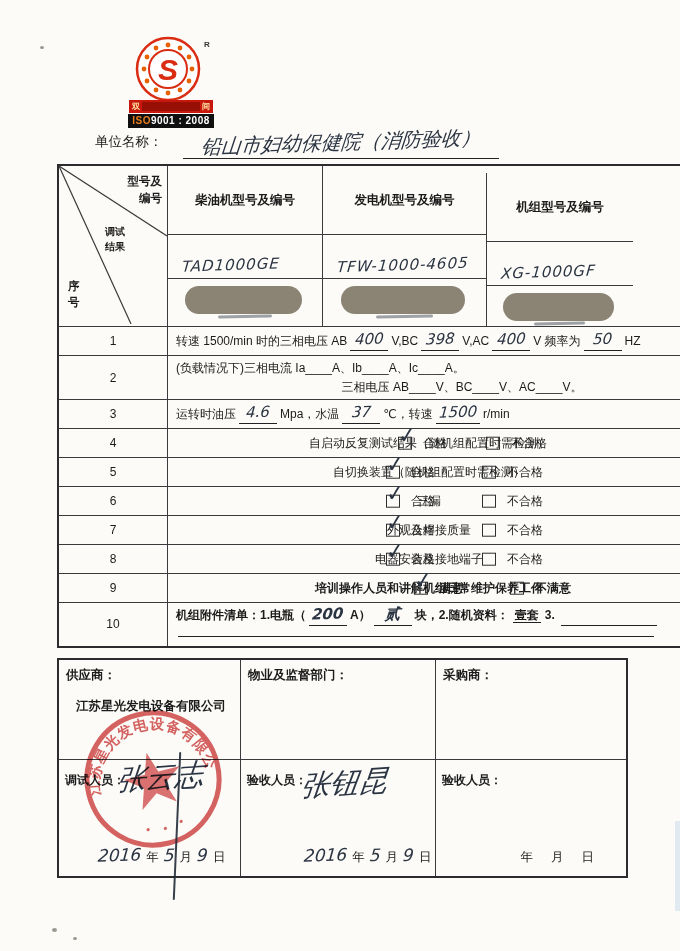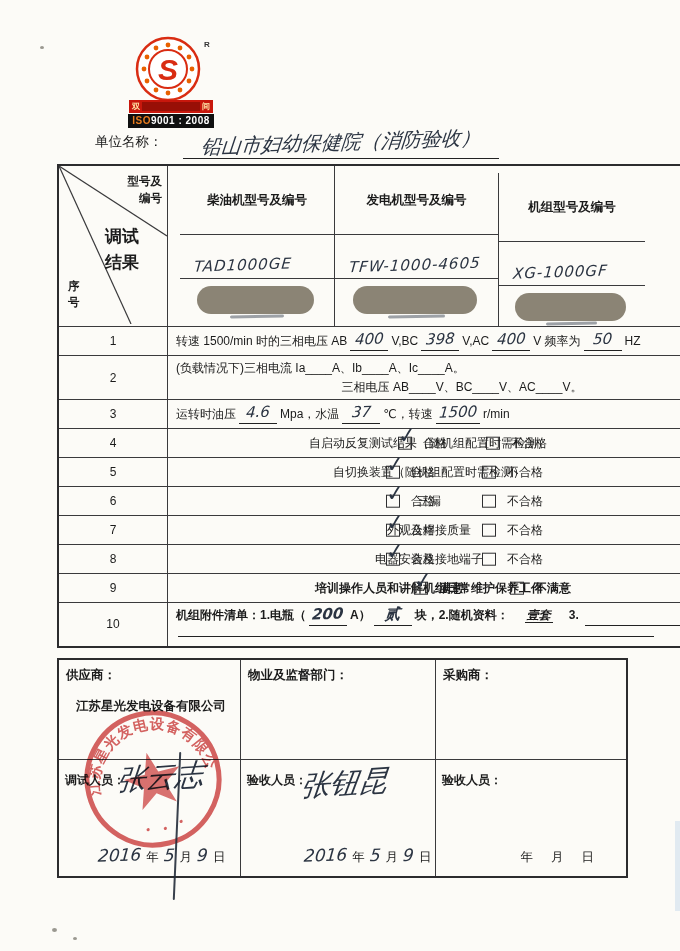--- a/index.html
+++ b/index.html
@@ -25,21 +25,21 @@
              text-align:center;padding-bottom:0px;height:40px;}
   .hand{font-family:"DejaVu Sans",sans-serif;font-style:italic;color:#2b3442;
         display:inline-block;transform:rotate(-2deg) skewX(-7deg);line-height:1.05;}
   .unitblank .hand{font-size:20px;margin-top:14px;}
   
   .tbl{position:absolute;left:57px;top:164px;width:635px;border:2px solid #2c2c2e;box-sizing:border-box;background:transparent;}
   .thead{display:flex;height:160px;border-bottom:1px solid #3a3a3c;}
   .corner{width:108px;position:relative;flex:none;}
   .corner svg{position:absolute;left:0;top:0;}
   .c-top{position:absolute;right:5px;top:7px;width:50px;font-size:11.5px;font-weight:bold;text-align:right;line-height:1.5;}
-  .c-mid{position:absolute;left:46px;top:58px;font-size:17px;font-weight:bold;line-height:1.5;}
+  .c-mid{position:absolute;left:46px;top:58px;font-size:10px;font-weight:bold;line-height:1.5;}
   .c-bot{position:absolute;left:9px;bottom:16px;width:14px;font-size:11.5px;font-weight:bold;line-height:1.4;}
   .hcol{border-left:1px solid #3a3a3c;display:flex;flex-direction:column;}
   .hcol .hlabel{height:68px;display:flex;align-items:center;justify-content:center;
                 font-size:12.5px;font-weight:bold;border-bottom:0;}
   .hcol .hmodel{height:44px;border-top:1px solid #3a3a3c;display:flex;align-items:flex-end;
                 padding:0 0 4px 14px;box-sizing:border-box;}
   .hcol .hmodel .hand{font-size:15px;letter-spacing:1px;}
   .hcol .hserial{flex:1;border-top:1px solid #3a3a3c;position:relative;}
   .redact{position:absolute;left:11%;top:7px;width:76%;height:28px;background:#8b8475;border-radius:14px;}
   .redact::after{content:"";position:absolute;left:28%;bottom:-4px;width:46%;height:3px;
@@ -47,21 +47,21 @@
   .row{display:flex;border-top:1px solid #3a3a3c;min-height:28px;}
   .row:first-child{border-top:0;}
   .no-cell{width:108px;flex:none;display:flex;align-items:center;justify-content:center;
            font-size:12px;border-right:1px solid #3a3a3c;}
   .content{flex:1;position:relative;padding:3px 8px;font-size:12px;display:flex;
            flex-direction:column;justify-content:center;box-sizing:border-box;line-height:1.55;}
   .content.ckrow{flex-direction:row;align-items:center;}
   .blank{display:inline-block;border-bottom:1.3px solid #222;min-width:32px;text-align:center;
          margin:0 3px;padding:0 3px;vertical-align:bottom;}
   .blank .hand{font-size:15px;}
-  .useg{font-weight:bold;border-bottom:1.3px solid #222;margin:0 16px;padding:0 2px;font-style:italic;}
+  .useg{font-weight:bold;border-bottom:1.3px solid #222;margin:0 4px;padding:0 2px;}
   .blseg{display:inline-block;border-bottom:1.3px solid #222;width:96px;margin-left:6px;vertical-align:bottom;}
   .xline{border-bottom:1.3px solid #222;width:94%;margin:10px 0 6px 2px;}
   .ckg{position:absolute;display:flex;align-items:center;top:50%;transform:translateY(-50%);}
   .ckg .cklabel{margin-left:11px;font-size:12px;}
   .cb{position:relative;width:14px;height:13px;border:1.5px solid #2e2e30;display:inline-block;box-sizing:border-box;}
   .tick{position:absolute;left:-1px;top:-13px;font-size:22px;font-weight:bold;color:#2b3442;
         transform:rotate(-6deg);line-height:1;}
   .v-normal .ok{left:218px;} .v-normal .bad{left:314px;}
   .v-tight  .ok{left:230px;} .v-tight  .bad{left:318px;}
   .v-wide   .ok{left:246px;} .v-wide   .bad{left:342px;}
@@ -145,21 +145,21 @@
         <div class="c-mid">
             <div>调试</div>
             <div>结果</div>
           </div>
         <div class="c-bot">
             <div>序</div>
             <div>号</div>
           </div>
       </div>
 
-    <div class="hcol" style="width: 154px; padding-left: 12px;">
+    <div class="hcol" style="width: 154px;">
           <div class="hlabel">柴油机型号及编号</div>
           <div class="hmodel">
             <span class="hand">TAD1000GE</span>
           </div>
           <div class="hserial">
             <div class="redact"></div>
           </div>
         </div>
         <div class="hcol" style="width: 163px;">
           <div class="hlabel">发电机型号及编号</div>

